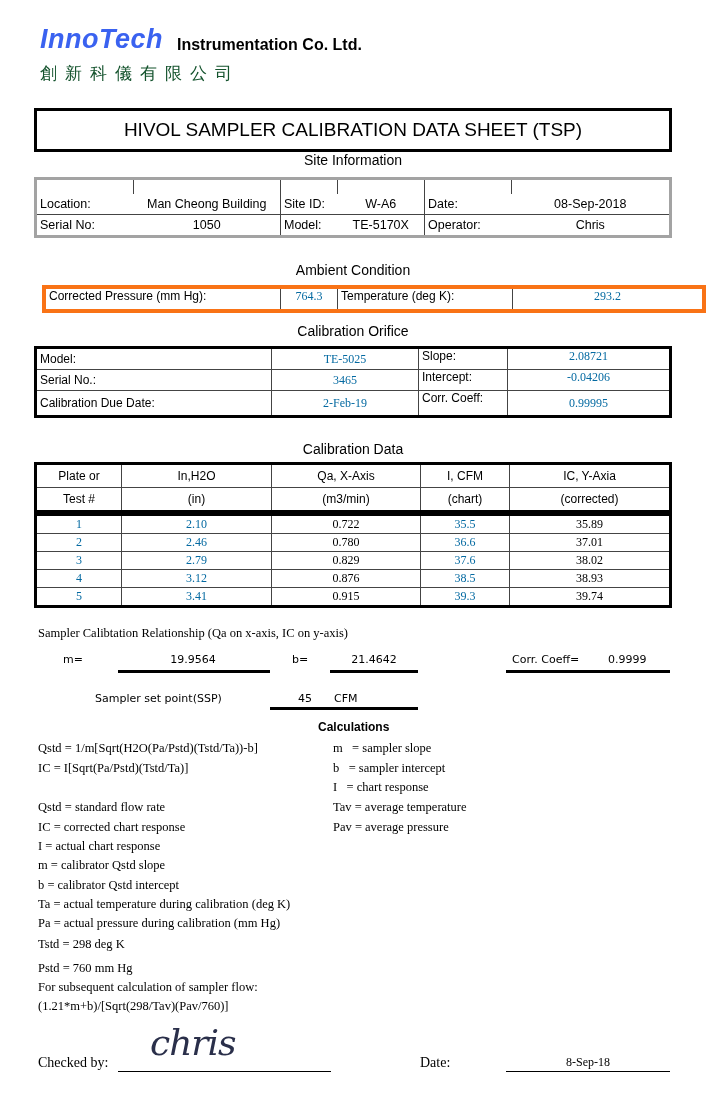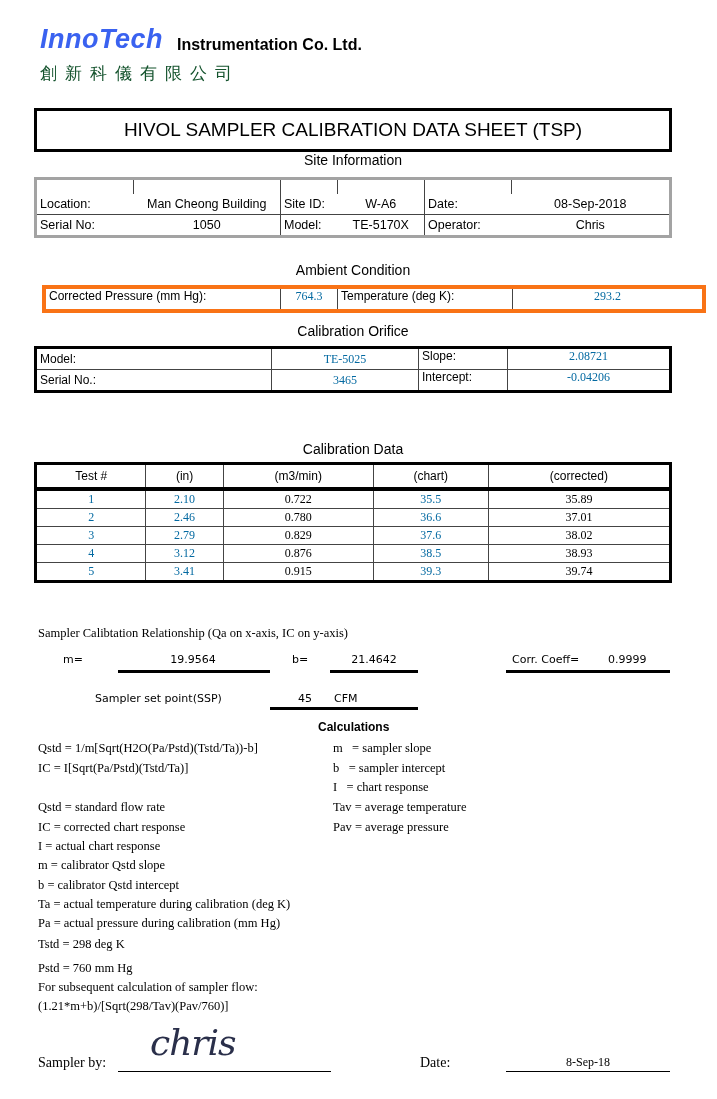--- a/index.html
+++ b/index.html
@@ -16,21 +16,21 @@
   .site-table { left: 34px; top: 177px; width: 638px; border: 3px solid #a3a3a3; }
   .site-table td { height: 20px; font-size: 12.5px; }
   .blue { color: #0369a1; font-family: "Liberation Serif", serif; }
   .center { text-align: center; }
   .amb-table { left: 42px; top: 285px; width: 664px; border: 4px solid #f97316; }
   .amb-table td { height: 20px; vertical-align: top; }
   .ori-table { left: 34px; top: 346px; width: 638px; border: 3px solid #000; }
   .cal-table { left: 34px; top: 462px; width: 638px; border: 3px solid #000; }
   .cal-table td { text-align: center; height: 17px; }
   .cal-table tr.hdr td { height: 22px; }
-  .cal-table tr.hdr2 td { border-bottom: 4px solid #000000; }
+  .cal-table tr.hdr2 td { border-bottom: 6px solid #000000; }
   .serif { font-family: "Liberation Serif", serif; }
   .sans-sm { font-family: "DejaVu Sans", sans-serif; font-size: 11px; }
   .line { position: absolute; border-top: 3px solid #000; height: 0; }
   .thin-line { position: absolute; border-top: 1.5px solid #000; height: 0; }
   .formula { font-family: "Liberation Serif", serif; font-size: 12.5px; position: absolute; text-align: right; }
 </style>
 </head>
 <body>
 
 <div class="abs logo">InnoTech</div>
@@ -91,26 +91,39 @@
     <td class="center blue" style="width:140px;">TE-5025</td>
     <td style="width:82px;vertical-align:top;">Slope:</td>
     <td class="center blue" style="vertical-align:top;">2.08721</td>
   </tr>
   <tr>
     <td>Serial No.:</td>
     <td class="center blue">3465</td>
     <td style="vertical-align:top;">Intercept:</td>
     <td class="center blue" style="vertical-align:top;">-0.04206</td>
   </tr>
+  <tr>
+    <td style="height:24px;">Calibration Due Date:</td>
+    <td class="center blue">2-Feb-19</td>
+    <td style="vertical-align:top;">Corr. Coeff:</td>
+    <td class="center blue">0.99995</td>
+  </tr>
 </tbody>
   </table>
 
 <div class="abs section-h" style="top:441px;">Calibration Data</div>
 <table class="cal-table">
   <tbody>
+      <tr class="hdr">
+    <td style="width:78px;">Plate or</td>
+    <td style="width:143px;">In,H2O</td>
+    <td style="width:142px;">Qa, X-Axis</td>
+    <td style="width:82px;">I, CFM</td>
+    <td>IC, Y-Axia</td>
+  </tr>
   <tr class="hdr hdr2">
     <td>Test #</td>
     <td>(in)</td>
     <td>(m3/min)</td>
     <td>(chart)</td>
     <td>(corrected)</td>
   </tr>
   <tr>
     <td class="blue">1</td>
     <td class="blue">2.10</td>
@@ -179,18 +192,18 @@
 <div class="formula" style="left:38px;top:961px;">Pstd = 760 mm Hg</div>
 <div class="formula" style="left:38px;top:980px;">For subsequent calculation of sampler flow:</div>
 <div class="formula" style="left:38px;top:999px;">(1.21*m+b)/[Sqrt(298/Tav)(Pav/760)]</div>
 
 <div class="formula" style="left:333px;top:741px;white-space:pre;">m   = sampler slope</div>
 <div class="formula" style="left:333px;top:761px;white-space:pre;">b   = sampler intercept</div>
 <div class="formula" style="left:333px;top:780px;white-space:pre;">I   = chart response</div>
 <div class="formula" style="left:333px;top:800px;">Tav = average temperature</div>
 <div class="formula" style="left:333px;top:820px;">Pav = average pressure</div>
 
-<div class="formula" style="left:38px;top:1055px;font-size:14px;">Sampler by:</div>
+<div class="formula" style="left:38px;top:1055px;font-size:14px;">Checked by:</div>
 <div class="abs" style="left:150px;top:1022px;font-family:'DejaVu Serif', serif;font-style:italic;font-size:36px;color:#2a2f4a;letter-spacing:-1px;">chris</div>
 <div class="thin-line" style="left:118px;top:1071px;width:213px;"></div>
 <div class="formula" style="left:420px;top:1055px;font-size:14px;">Date:</div>
 <div class="formula" style="left:506px;top:1055px;width:164px;text-align:center;font-size:12px;">8-Sep-18</div>
 <div class="thin-line" style="left:506px;top:1071px;width:164px;"></div>
 
 </body></html>

